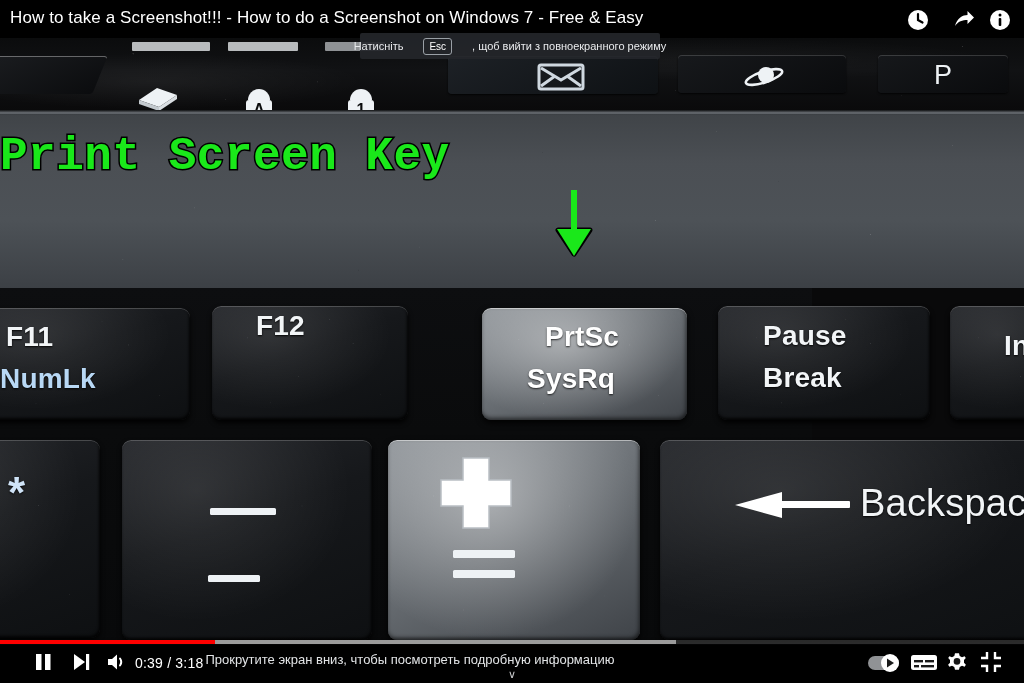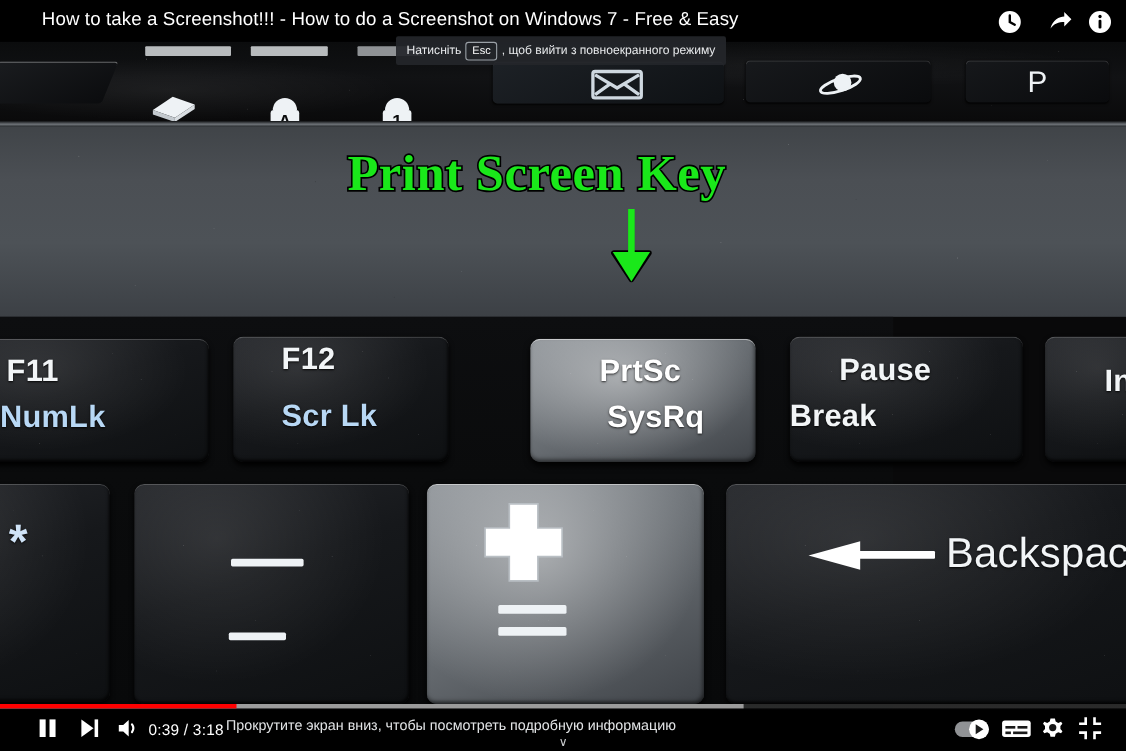--- a/index.html
+++ b/index.html
@@ -104,40 +104,40 @@
   .k-l1, .k-l2 { position:absolute; left:0; width:100%; text-align:center;
                  white-space:nowrap; pointer-events:none;
                  text-shadow:0 1px 2px rgba(0,0,0,.9); }
   .k-l1 { font-size:28px; font-weight:700; letter-spacing:.2px; }
   .k-l2 { font-size:28px; font-weight:700; letter-spacing:.2px; }
   .k-l2.blue { color:#b8d8f5; }
   .key.lit .k-l1, .key.lit .k-l2 { text-shadow:0 1px 2px rgba(0,0,0,.75); }
 
   
   #ann-text {
-    position:absolute; left:0; width:976px; text-align:center;
+    position:absolute; left:0; width:976px; text-align:left;
     top:93px;
     font-size:46px; font-weight:700; letter-spacing:.5px;
     color:#1ae81a;
     -webkit-text-stroke:3px #000;
     paint-order: stroke fill;
-    font-family:Liberation Serif, serif;
+    font-family:Liberation Mono, monospace;
   }
   #ann-arrow { position:absolute; left:548px; top:150px; width:52px; height:72px; }
 
   
   #topbar { position:absolute; left:0; top:0; width:1024px; height:38px;
             background:linear-gradient(rgba(0,0,0,.92), rgba(0,0,0,.55)); }
   #vtitle { position:absolute; left:10px; top:8px; font-size:17px; color:#fff;
-            letter-spacing:.1px; white-space:nowrap;margin-left:28px; }
+            letter-spacing:.1px; white-space:nowrap; }
   .topicon { position:absolute; top:8px; width:24px; height:24px; cursor:pointer; }
 
   #esc-tip { position:absolute; left:360px; top:33px; width:300px; height:26px;
              background:rgba(36,38,42,.92); border-radius:2px;
-             display:flex; align-items:center; justify-content:center; gap:4px;
+             display:flex; align-items:center; justify-content:center; gap:20px;
              color:#e8eaec; font-size:11px; white-space:nowrap; }
   .esc-key { display:inline-block; border:1px solid #9aa0a6; border-radius:3px;
              padding:1px 5px; font-size:10px; line-height:13px; color:#fff; }
 
   #bottombar { position:absolute; left:0; bottom:0; width:1024px; height:47px;
                background:linear-gradient(rgba(0,0,0,.0), rgba(0,0,0,.82) 40%); }
   #progress { position:absolute; left:0; bottom:39px; width:1024px; height:4px;
               background:rgba(255,255,255,.16); cursor:pointer; }
   #prog-buffer { position:absolute; left:0; top:0; height:100%; background:rgba(255,255,255,.42); }
   #prog-played { position:absolute; left:0; top:0; height:100%; background:#f00; }
@@ -237,33 +237,32 @@
 
       <div class="key" style="left:-30px;top:20px;width:220px;height:112px;">
         <div class="grain"></div>
         <div class="k-l1" style="top:13px;text-align:left;padding-left:36px;">F11</div>
         <div class="k-l2 blue" style="top:55px;text-align:left;padding-left:30px;">NumLk</div>
       </div>
 
       <div class="key" style="left:212px;top:18px;width:196px;height:114px;">
         <div class="grain"></div>
         <div class="k-l1" style="top:4px;text-align:left;padding-left:44px;">F12</div>
-        <div class="k-l2 blue" style="top:56px;text-align:left;padding-left:44px;">Scr Lk</div>
       </div>
 
       <div class="key lit" style="left:482px;top:20px;width:205px;height:112px;">
         <div class="grain"></div>
         <div class="k-l1" style="top:13px;text-align:left;padding-left:63px;">PrtSc</div>
-        <div class="k-l2" style="top:55px;text-align:left;padding-left:70px;">SysRq</div>
+        <div class="k-l2" style="top:55px;text-align:left;padding-left:45px;">SysRq</div>
       </div>
 
       <div class="key" style="left:718px;top:18px;width:212px;height:114px;">
         <div class="grain"></div>
         <div class="k-l1" style="top:14px;text-align:left;padding-left:45px;">Pause</div>
-        <div class="k-l2" style="top:56px;text-align:left;">Break</div>
+        <div class="k-l2" style="top:56px;text-align:left;padding-left:45px;">Break</div>
       </div>
 
       <div class="key" style="left:950px;top:18px;width:160px;height:114px;">
         <div class="grain"></div>
         <div class="k-l1" style="top:24px;text-align:left;padding-left:54px;">In</div>
       </div>
 
       <div class="key" style="left:-120px;top:152px;width:220px;height:198px;">
         <div class="grain"></div>
         <div class="k-l1" style="top:28px;text-align:left;padding-left:128px;

